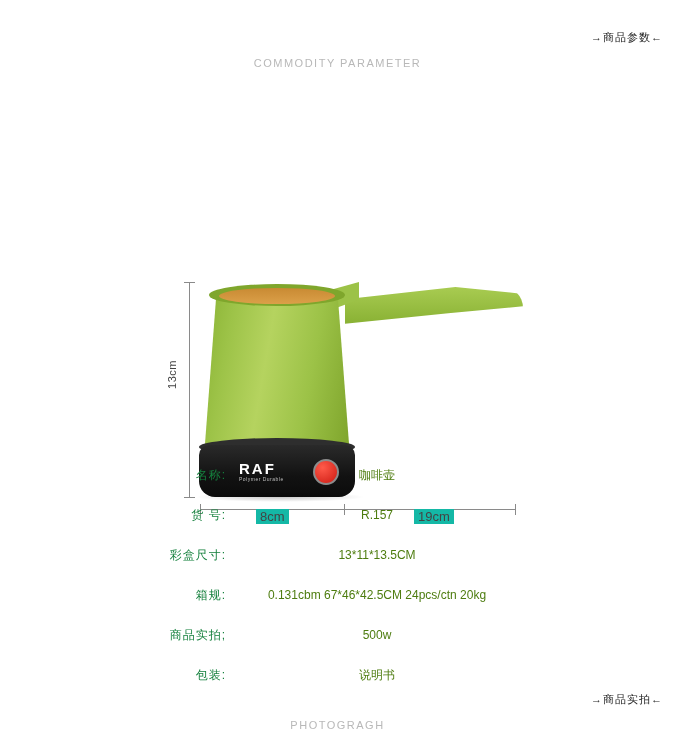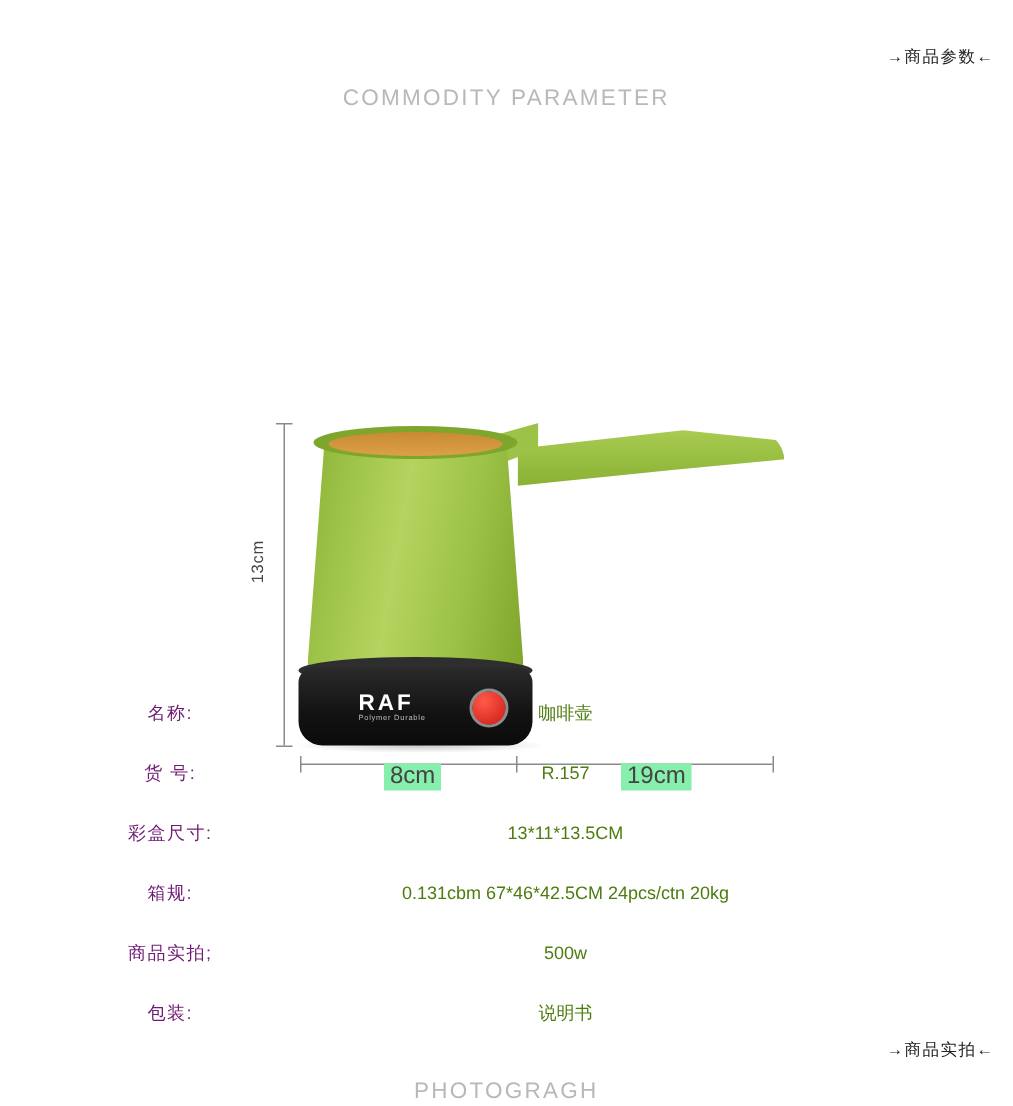--- a/index.html
+++ b/index.html
@@ -30,21 +30,21 @@
   .section-head .title {
     font-size: 11px;
     color: #222222;
     letter-spacing: 1px;
     font-weight: normal;
     margin: 12px;
     padding: 0;
     text-align: right;
   }
   .section-head .subtitle {
-    font-size: 15px;
+    font-size: 11px;
     color: #b8b8b8;
     letter-spacing: 1.5px;
     margin-top: 11px;
   }
 
   #head-top { position: absolute; top: 18px; left: 0; }
   #head-bottom { position: absolute; top: 680px; left: 0; }
 
   
   .product-area {
@@ -100,23 +100,23 @@
     background: #8a8a8a;
     top: 394px;
   }
   .tick.t1 { left: 200px; }
   .tick.t2 { left: 344px; }
   .tick.t3 { left: 515px; }
 
   .dim-label-h {
     position: absolute;
     top: 399px;
-    font-size: 16px;
+    font-size: 13px;
     color: #444444;
-    background: #86efac;
+    background: #14b8a6;
     padding: 0 4px;
   }
   .dim-label-h.a { left: 256px; }
   .dim-label-h.b { left: 414px; }
 
   
   .pot-wrap {
     position: absolute;
     left: 195px;
     top: 160px;
@@ -246,23 +246,23 @@
     width: 675px;
     border-collapse: collapse;
     font-size: 12px;
   }
   .spec-table tr { height: 40px; }
   .spec-table td {
     vertical-align: middle;
   }
   .spec-label {
     width: 225px;
-    text-align: center;
+    text-align: right;
     padding-right: 36px;
-    color: #701a75;
+    color: #15803d;
     letter-spacing: 1px;
     margin-left: 20px;
   }
   .spec-value {
     text-align: left;
     padding-left: 0;
     color: #4d7c0f;
   }
   .spec-value-inner {
     display: inline-block;

